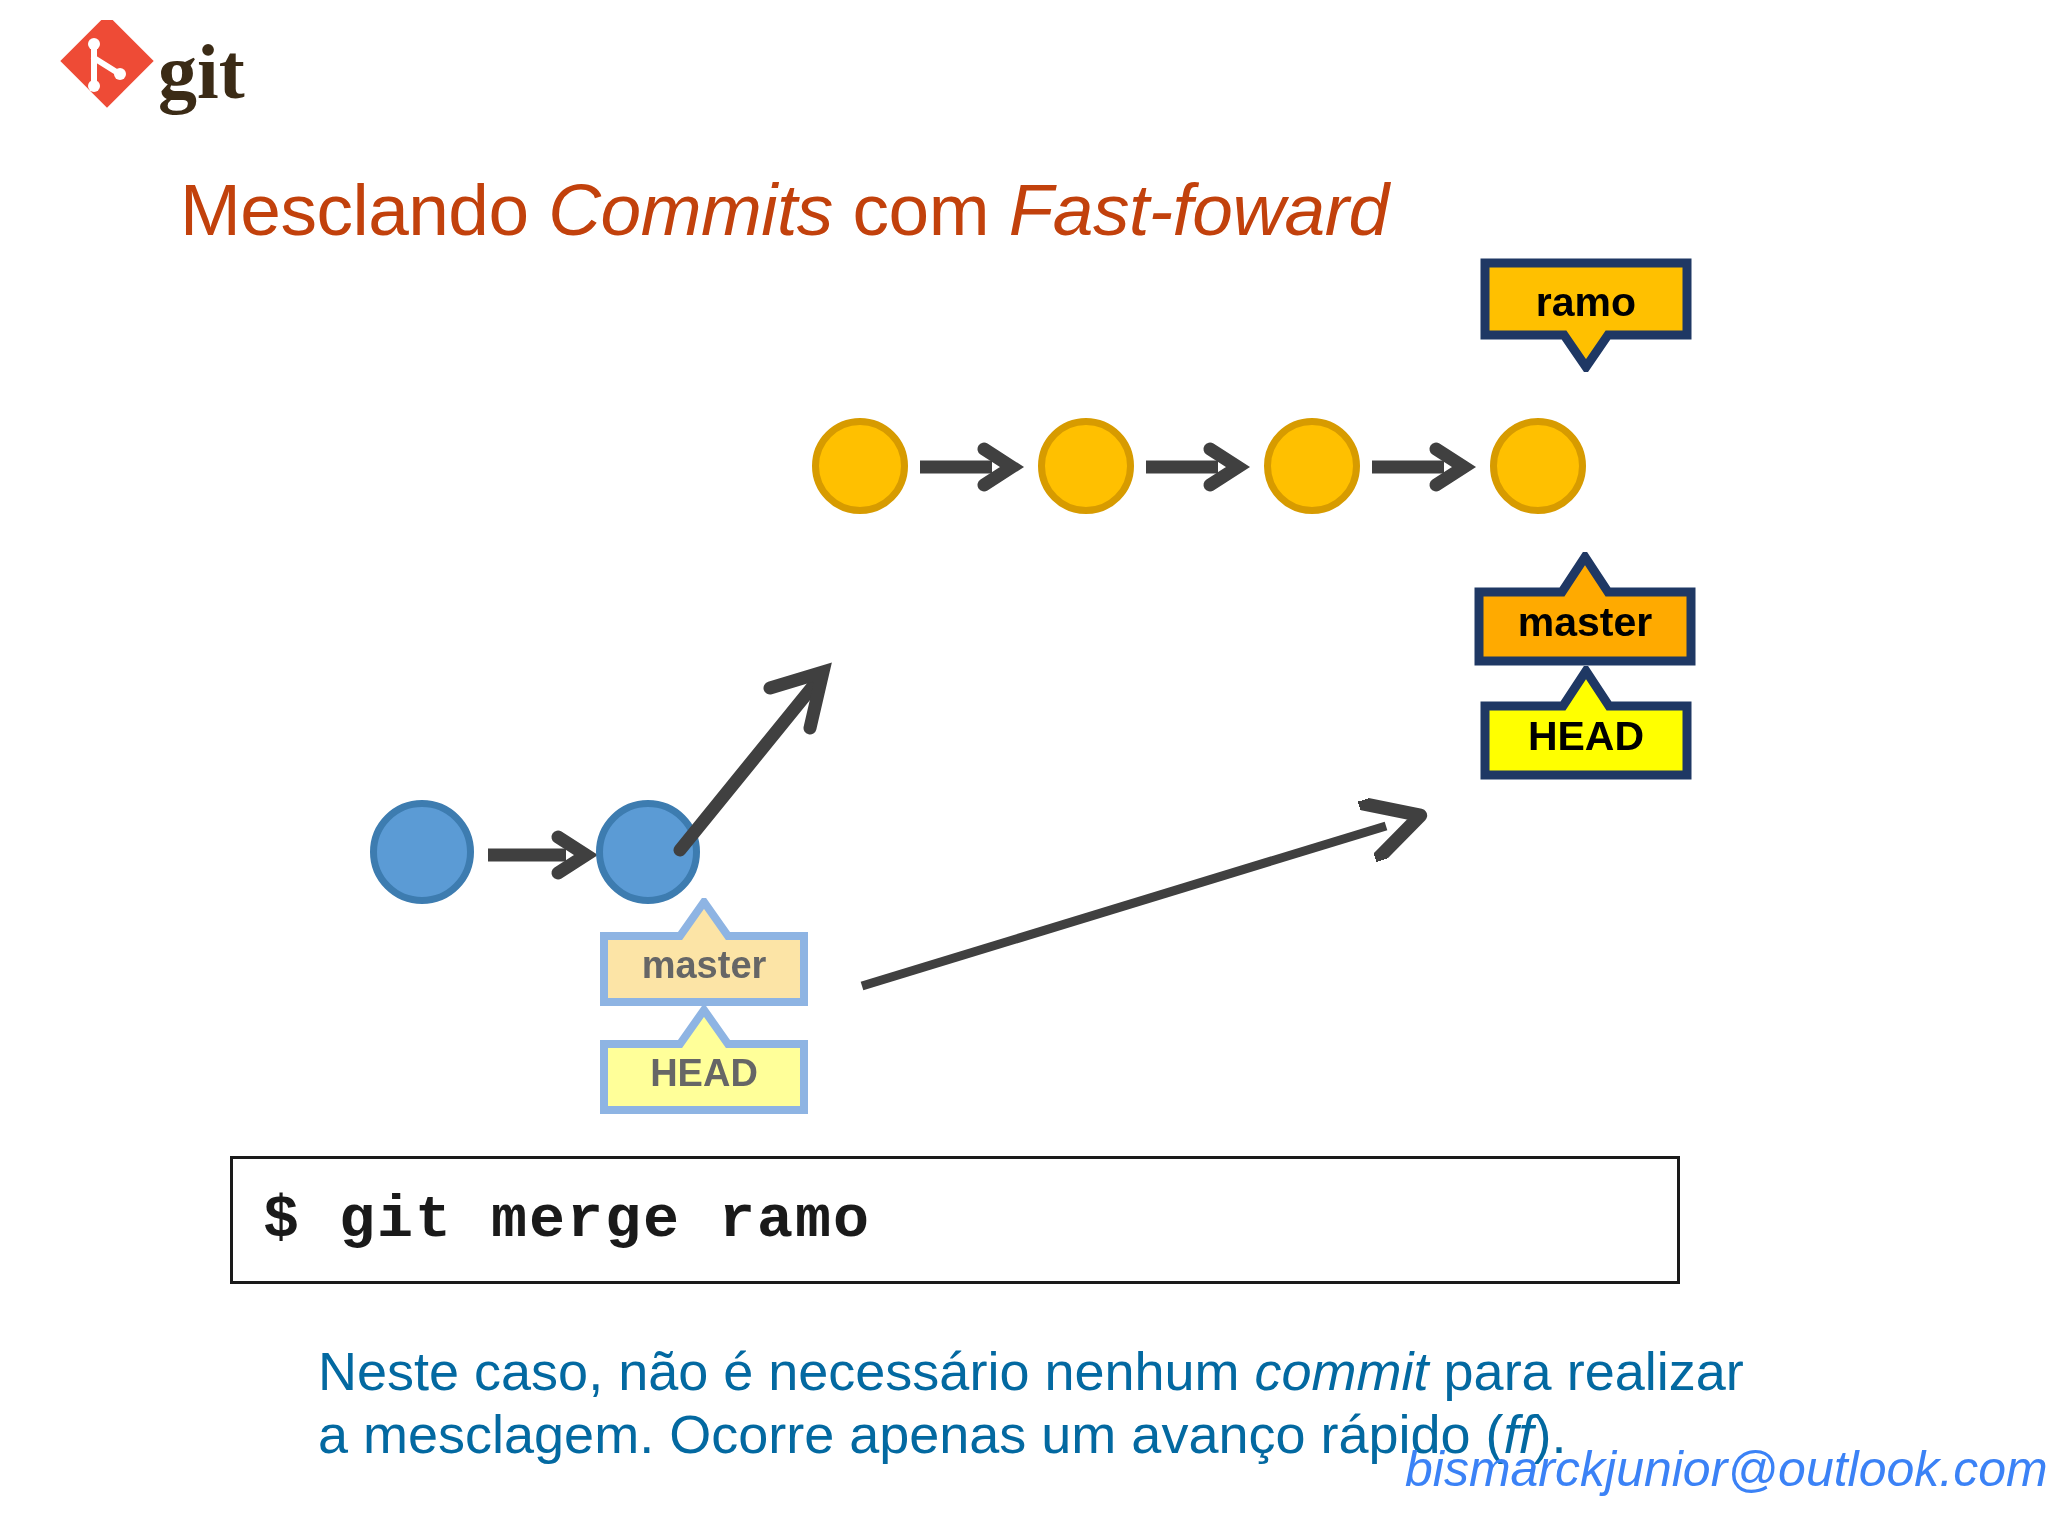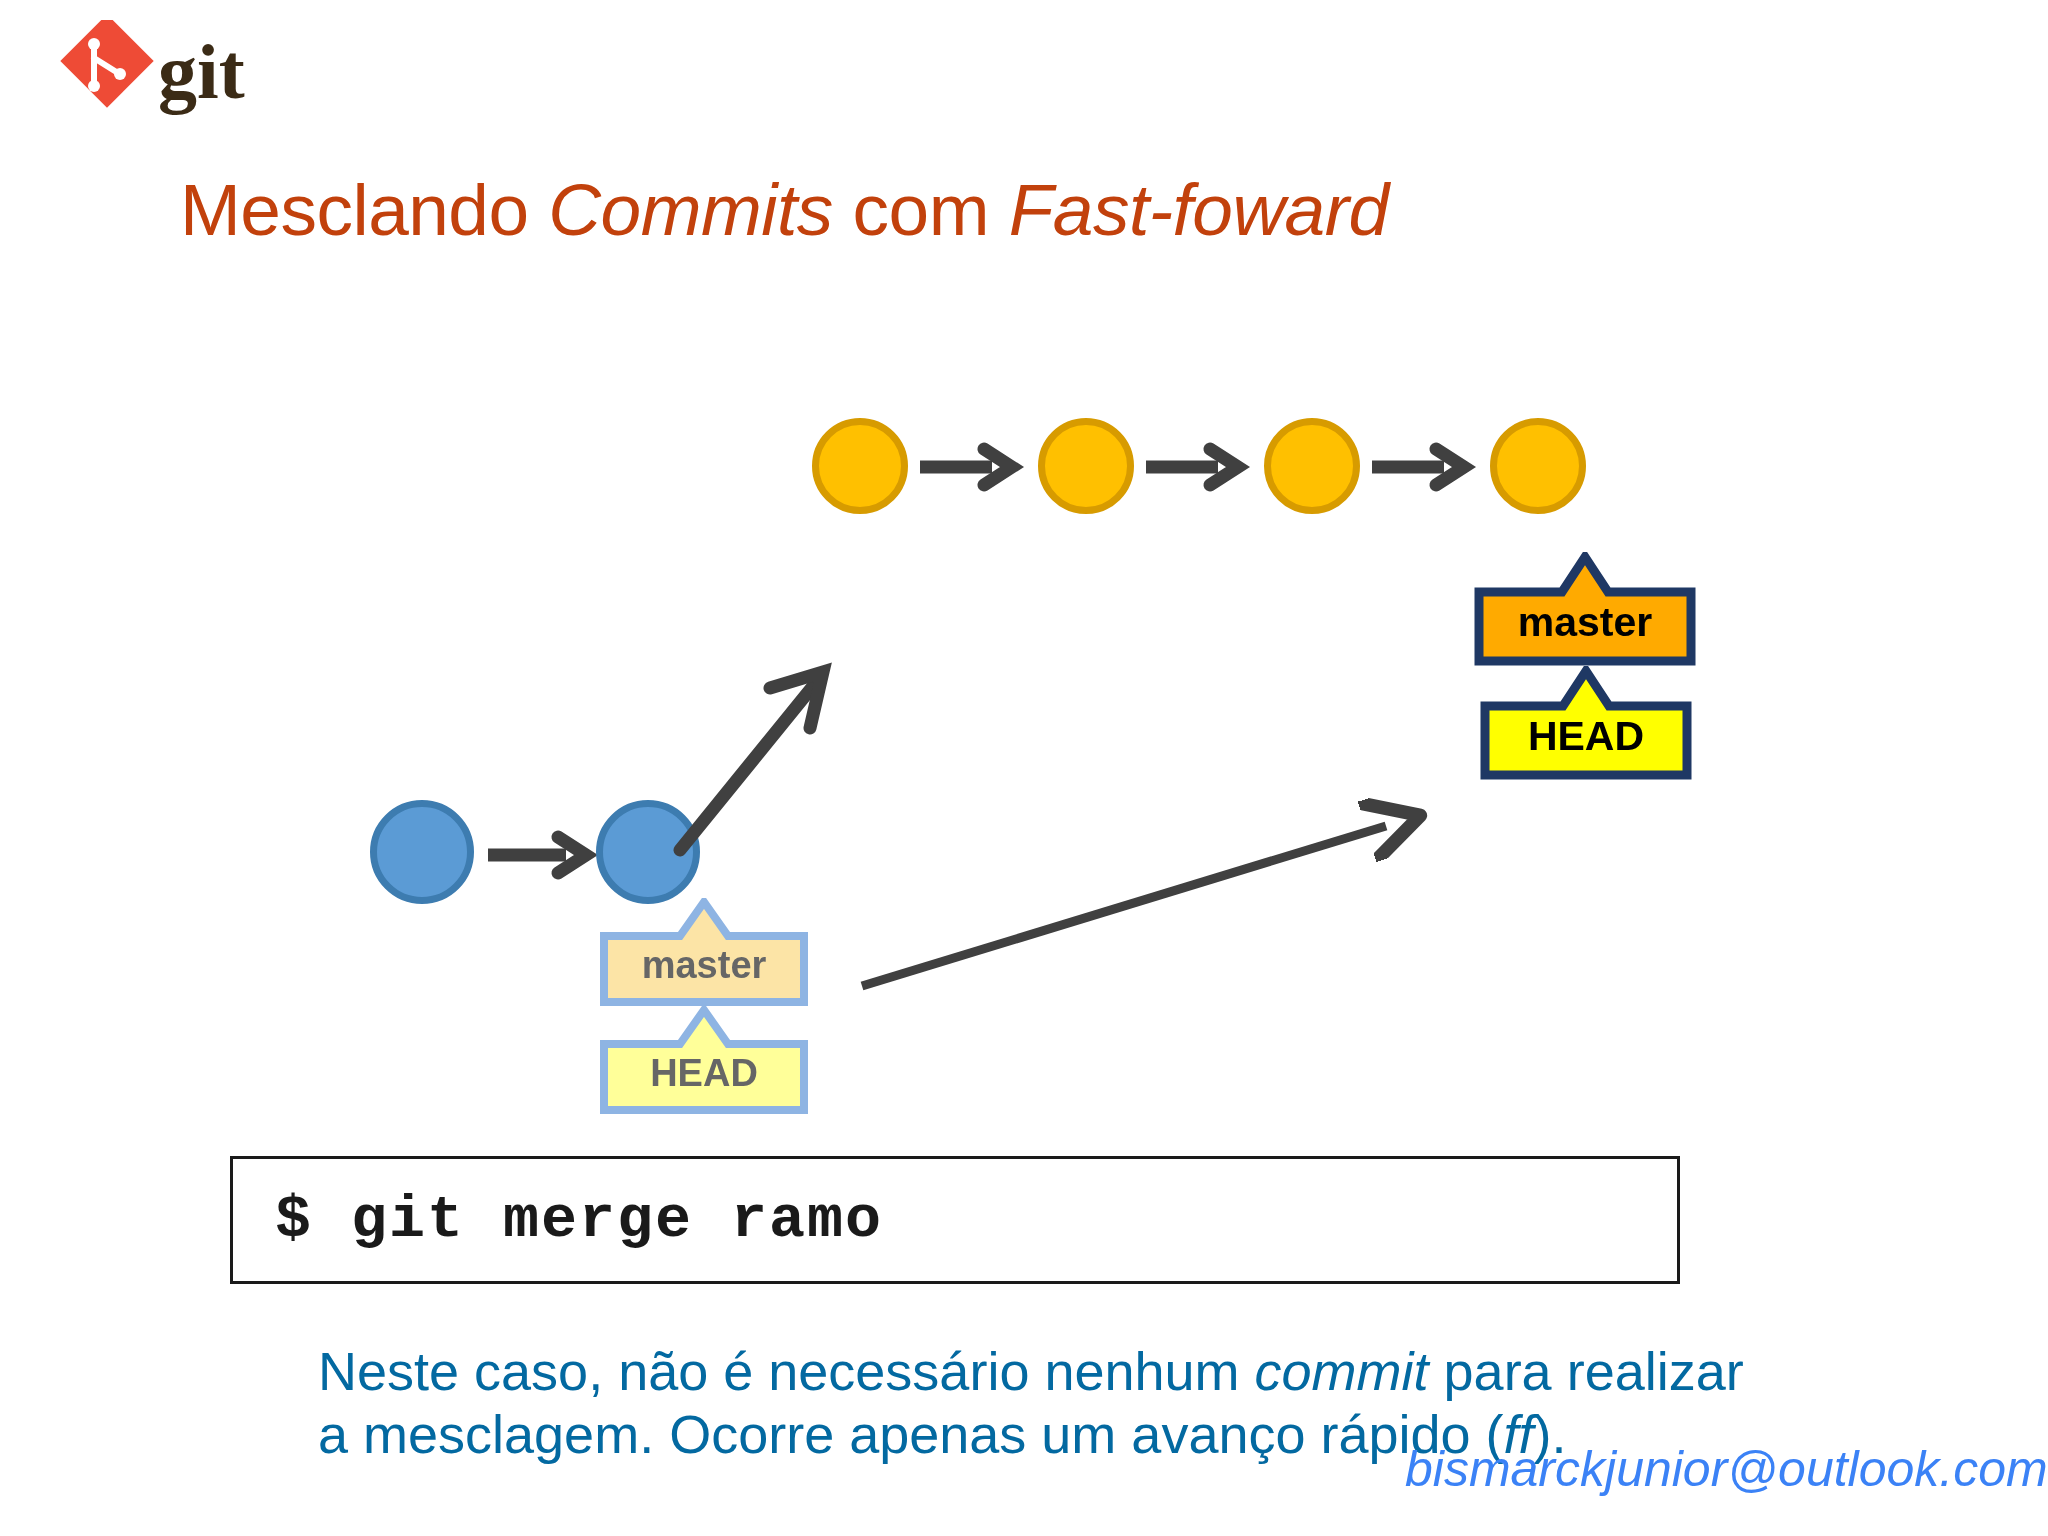--- a/index.html
+++ b/index.html
@@ -63,21 +63,21 @@
   #cmd-box{
     position:absolute;left:230px;top:1156px;
     width:1450px;height:128px;
     border:3px solid #1a1a1a;background:#fff;
     box-sizing:border-box;
     display:flex;align-items:center;
   }
   #cmd-text{
     font-family:"Liberation Mono","DejaVu Sans Mono",monospace;
     font-size:60px;font-weight:bold;color:#1a1a1a;
-    padding-left:42px;letter-spacing:2px;white-space:pre;
+    padding-left:30px;letter-spacing:2px;white-space:pre;
   }
   
   #caption{
     position:absolute;left:318px;top:1340px;width:1500px;
     font-size:54px;color:#0369a1;line-height:1.17;
   }
   #caption .it{font-style:italic;}
   
   #watermark{
     position:absolute;left:1405px;top:1440px;
@@ -150,20 +150,28 @@
   </div>
   <div class="node yellow" style="left:1264px;top:18px;width:96px;height:96px;"></div>
   <div class="arrow-h" style="left:1370px;top:44px;">
     <svg width="104" height="46" viewBox="0 0 104 46">
       <line x1="2" y1="23" x2="74" y2="23" stroke="#404040" stroke-width="13"></line>
       <path d="M66,5 L94,23 L66,41" fill="none" stroke="#404040" stroke-width="13" stroke-linecap="round" stroke-linejoin="miter"></path>
     </svg>
   </div>
   <div class="node yellow" style="left:1490px;top:18px;width:96px;height:96px;"></div>
 
+  <div class="tag active" style="left:1480px;top:-142px;width:212px;height:114px;">
+    <div class="tag-body">
+      <svg viewBox="0 0 212 114" preserveAspectRatio="none">
+        <path d="M5,5 L207,5 L207,77 L128,77 L106,109 L84,77 L5,77 Z" fill="#FFC000" stroke="#1F3864" stroke-width="9" stroke-linejoin="miter"></path>
+      </svg>
+      <span class="tag-label" style="margin-top:-26px;">ramo</span>
+    </div>
+  </div>
 
   <div class="tag active" style="left:1474px;top:152px;width:222px;height:114px;">
     <div class="tag-body">
       <svg viewBox="0 0 222 114" preserveAspectRatio="none">
         <path d="M5,109 L217,109 L217,40 L134,40 L111,5 L88,40 L5,40 Z" fill="#FFAA00" stroke="#1F3864" stroke-width="9" stroke-linejoin="miter"></path>
       </svg>
       <span class="tag-label" style="margin-top:26px;">master</span>
     </div>
   </div>
 

